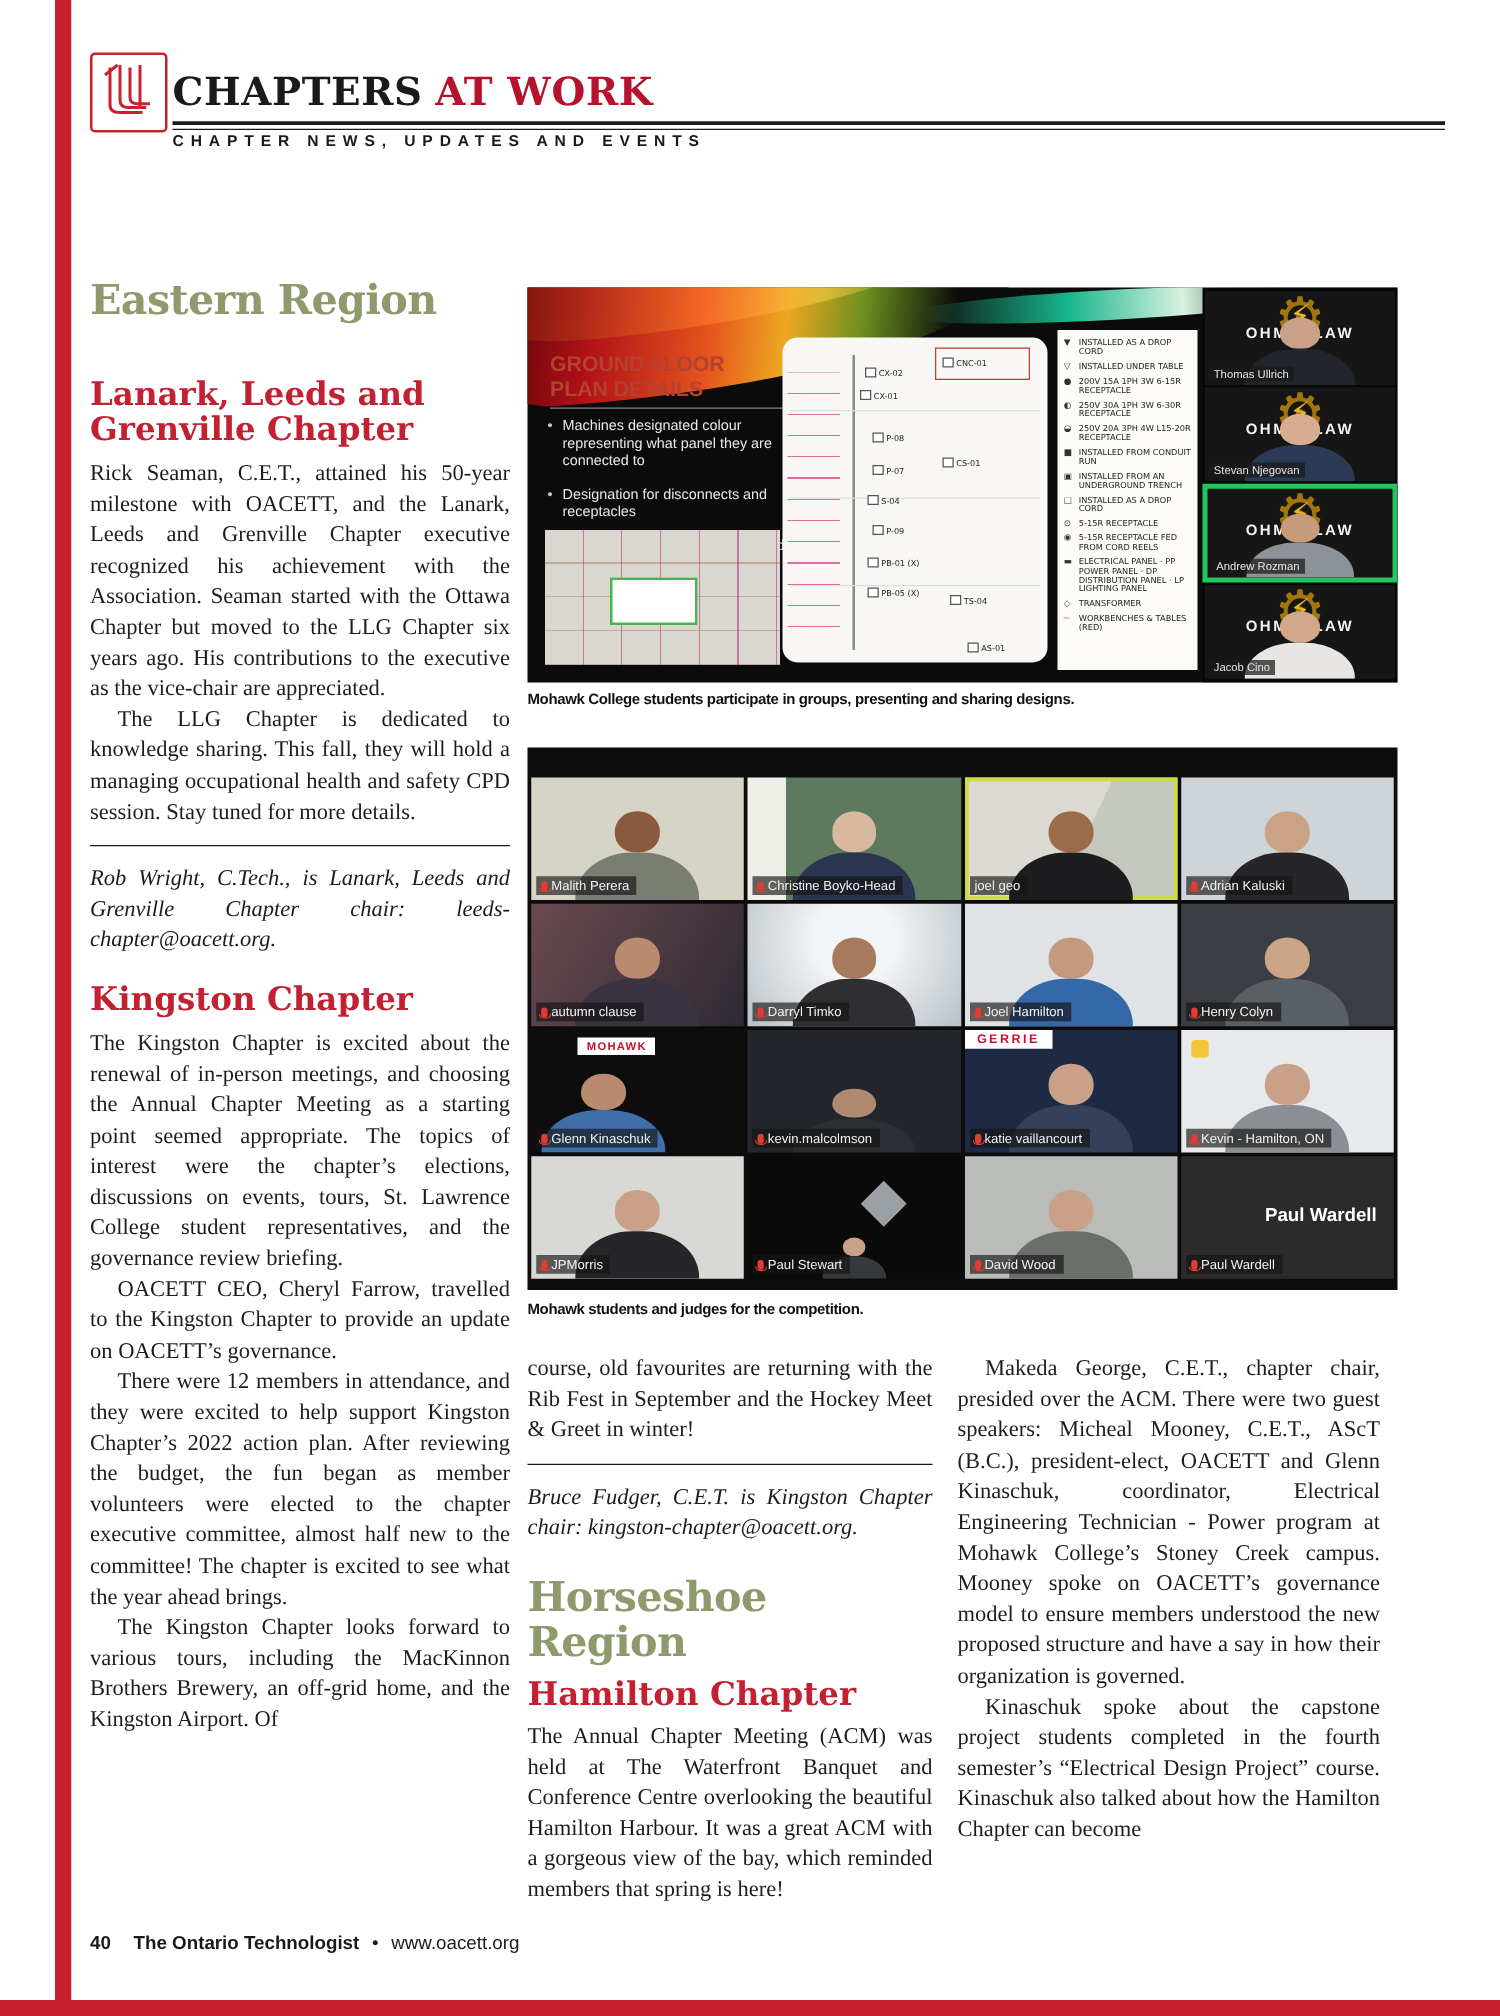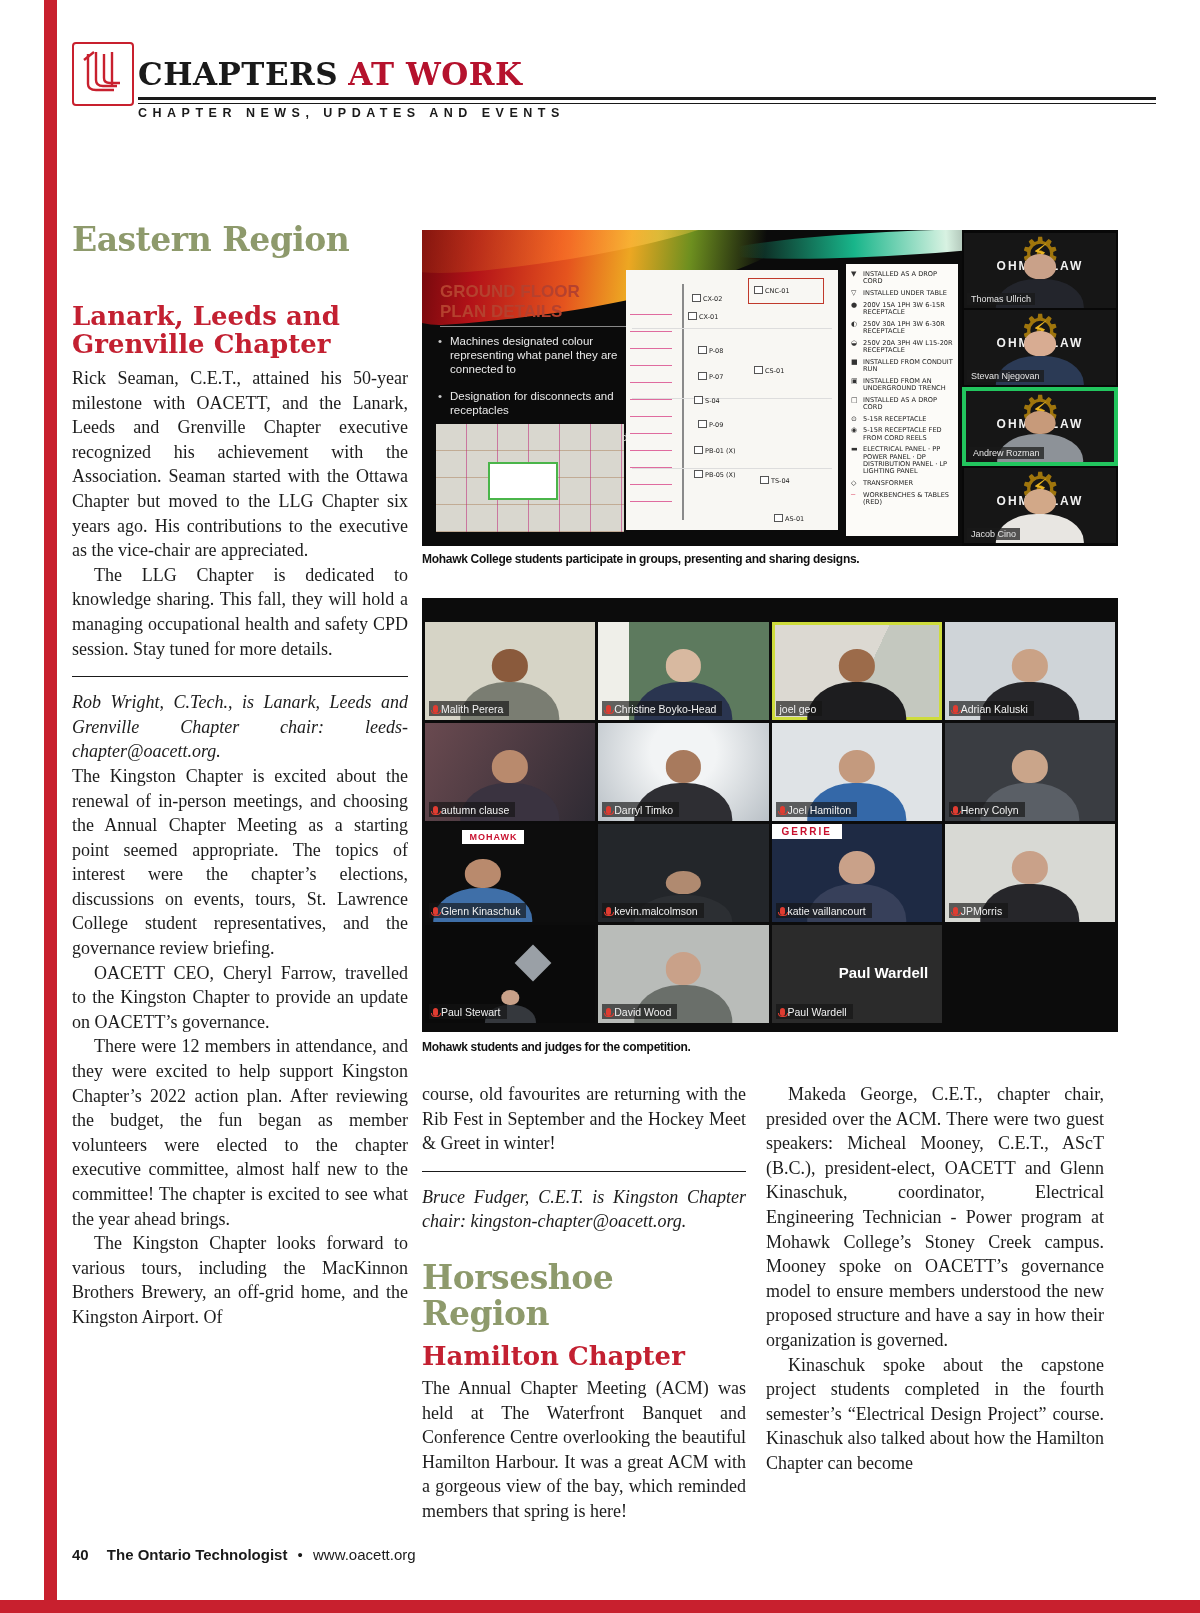--- a/index.html
+++ b/index.html
@@ -50,21 +50,21 @@
       font-weight:bold;font-size:17px;line-height:20px;color:#b5412e;padding-bottom:4px;border-bottom:1px solid #888;}
   .f1-bullets{position:absolute;left:16px;top:104px;width:200px;margin:0;padding:0;list-style:none;
       font-family:"Liberation Sans",sans-serif;font-size:11.5px;line-height:14px;color:#e9e9e9;}
   .f1-bullets li{margin-bottom:13px;padding-left:12px;position:relative;}
   .f1-bullets li::before{content:"\2022";position:absolute;left:0;color:#cccccc;}
   .f1-thumb{position:absolute;left:14px;bottom:14px;width:188px;height:108px;background:#d9d7cf;
       background-image:
         repeating-linear-gradient(to right,transparent 0 30px,rgba(190,40,120,.55) 30px 31px),
         repeating-linear-gradient(to bottom,transparent 0 26px,rgba(150,90,40,.35) 26px 27px);}
   .thumb-box{position:absolute;left:52px;top:38px;width:66px;height:34px;background:#fff;border:2px solid #4ab54a;}
-  .f1-plan{position:absolute;left:204px;top:40px;width:212px;height:260px;background:#f8f7f3;}
+  .f1-plan{position:absolute;left:204px;top:40px;width:212px;height:260px;background:#f8f7f3;border-radius:12px;}
   .f1-plan .bus{position:absolute;left:56px;top:14px;bottom:10px;width:2px;background:#8a8a8a;}
   .hline{position:absolute;left:6px;right:6px;height:1px;background:#ddd;}
   .h1{top:58px}.h2{top:128px}.h3{top:198px}
   .pinkmarks{position:absolute;left:4px;top:28px;width:42px;height:214px;
       background:repeating-linear-gradient(to bottom,transparent 0 16px,rgba(215,60,130,.75) 16px 17px);}
   .redbox{position:absolute;left:122px;top:8px;width:74px;height:24px;border:1px solid #c0392b;}
   .pl{position:absolute;font-family:"DejaVu Sans",sans-serif;font-size:6.5px;color:#222;white-space:nowrap;}
   .pl::before{content:"";display:inline-block;width:7px;height:6px;border:1px solid #555;background:#fff;
       margin-right:2px;vertical-align:-1px;}
   .pl0{left:128px;top:16px}.pl1{left:66px;top:24px}.pl2{left:62px;top:42px}
@@ -165,20 +165,21 @@
   <div class="dblrule"></div>
   <div class="tagline">CHAPTER NEWS, UPDATES AND EVENTS</div>
 
   <div class="col" style="left:72px;top:222px;width:336px;">
     <div class="h-region">Eastern Region</div>
     <div class="h-chap">Lanark, Leeds and Grenville Chapter</div>
     <p>Rick Seaman, C.E.T., attained his 50-year milestone with OACETT, and the Lanark, Leeds and Grenville Chapter executive recognized his achievement with the Association. Seaman started with the Ottawa Chapter but moved to the LLG Chapter six years ago. His contributions to the executive as the vice-chair are appreciated.</p>
     <p class="ind">The LLG Chapter is dedicated to knowledge sharing. This fall, they will hold a managing occupational health and safety CPD session. Stay tuned for more details.</p>
     <hr class="rule">
     <p class="attr">Rob Wright, C.Tech., is Lanark, Leeds and Grenville Chapter chair: leeds-chapter@oacett.org.</p>
+    <div class="h-chap k">Kingston Chapter</div>
     <p>The Kingston Chapter is excited about the renewal of in-person meetings, and choosing the Annual Chapter Meeting as a starting point seemed appropriate. The topics of interest were the chapter’s elections, discussions on events, tours, St. Lawrence College student representatives, and the governance review briefing.</p>
     <p class="ind">OACETT CEO, Cheryl Farrow, travelled to the Kingston Chapter to provide an update on OACETT’s governance.</p>
     <p class="ind">There were 12 members in attendance, and they were excited to help support Kingston Chapter’s 2022 action plan. After reviewing the budget, the fun began as member volunteers were elected to the chapter executive committee, almost half new to the committee! The chapter is excited to see what the year ahead brings.</p>
     <p class="ind">The Kingston Chapter looks forward to various tours, including the MacKinnon Brothers Brewery, an off-grid home, and the Kingston Airport. Of</p>
   </div>
 
   <div class="fig1">
     <div class="swoosh s1"></div>
     <div class="swoosh s2"></div>
     <div class="swoosh s3"></div>
@@ -371,20 +372,28 @@
           </div>
       </div>
       <div class="tile t11">
         <div class="chip gerrie">GERRIE</div>
         <div class="person"></div>
         <div class="nameplate">
             <span class="mic"></span>
             <span>katie vaillancourt</span>
           </div>
       </div>
+      <div class="tile t12">
+        <div class="handchip"></div>
+        <div class="person"></div>
+        <div class="nameplate">
+            <span class="mic"></span>
+            <span>Kevin - Hamilton, ON</span>
+          </div>
+      </div>
       <div class="tile t13">
         <div class="person"></div>
         <div class="nameplate">
             <span class="mic"></span>
             <span>JPMorris</span>
           </div>
       </div>
       <div class="tile t14">
         <div class="leafgfx"></div>
         <div class="person"></div>

